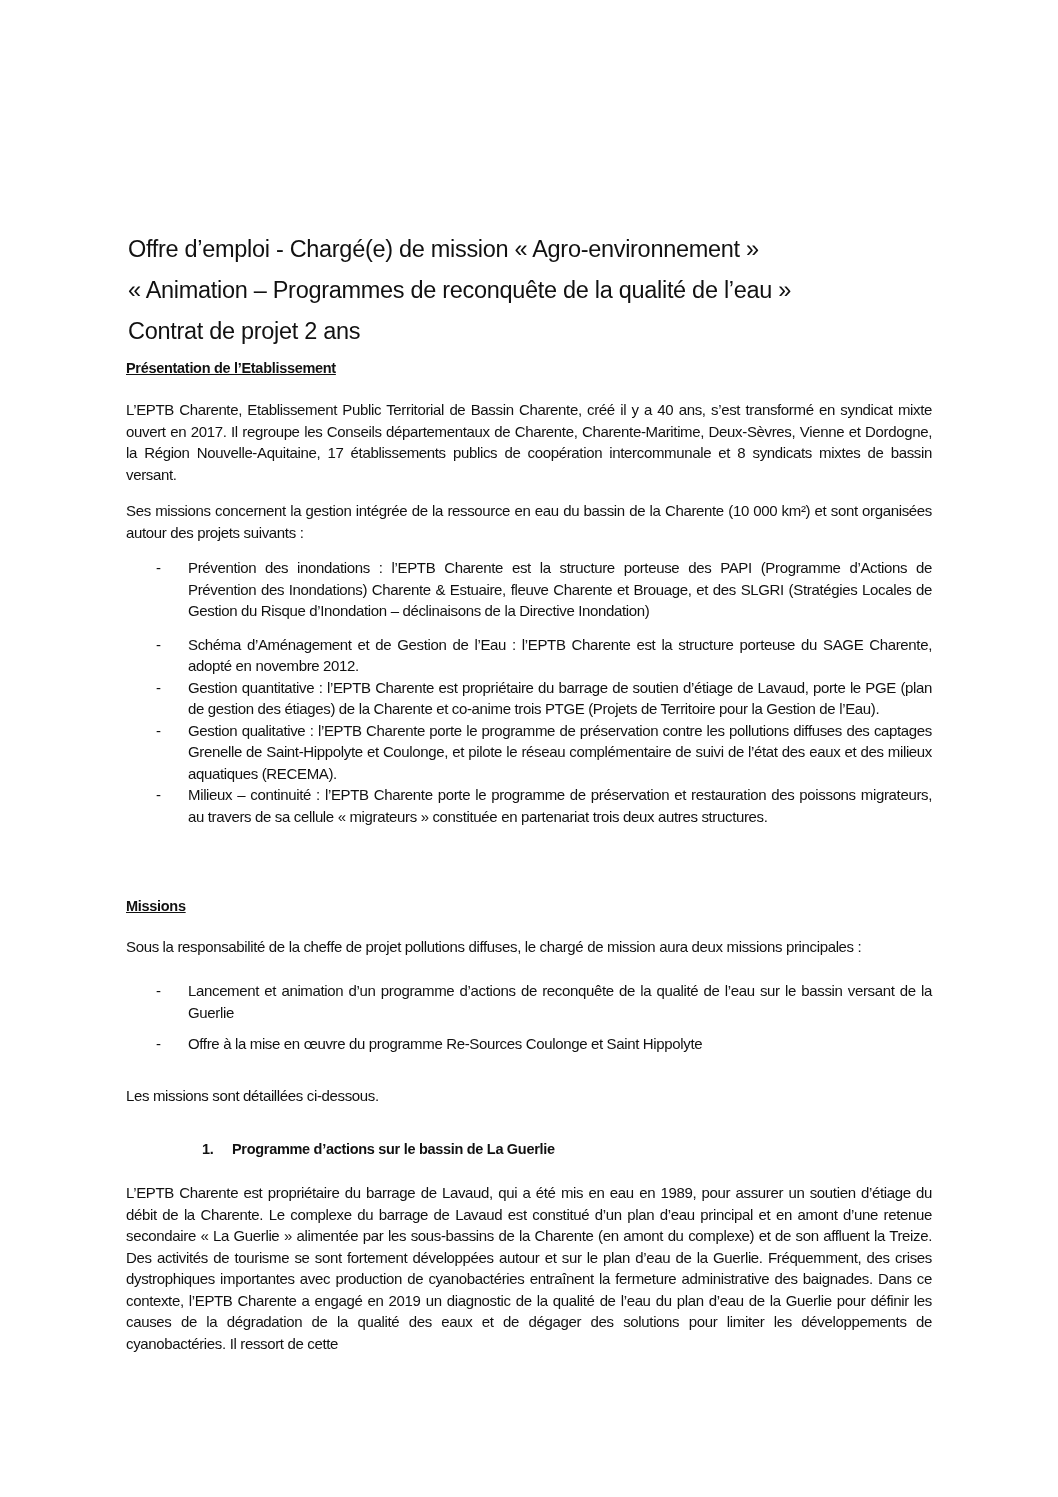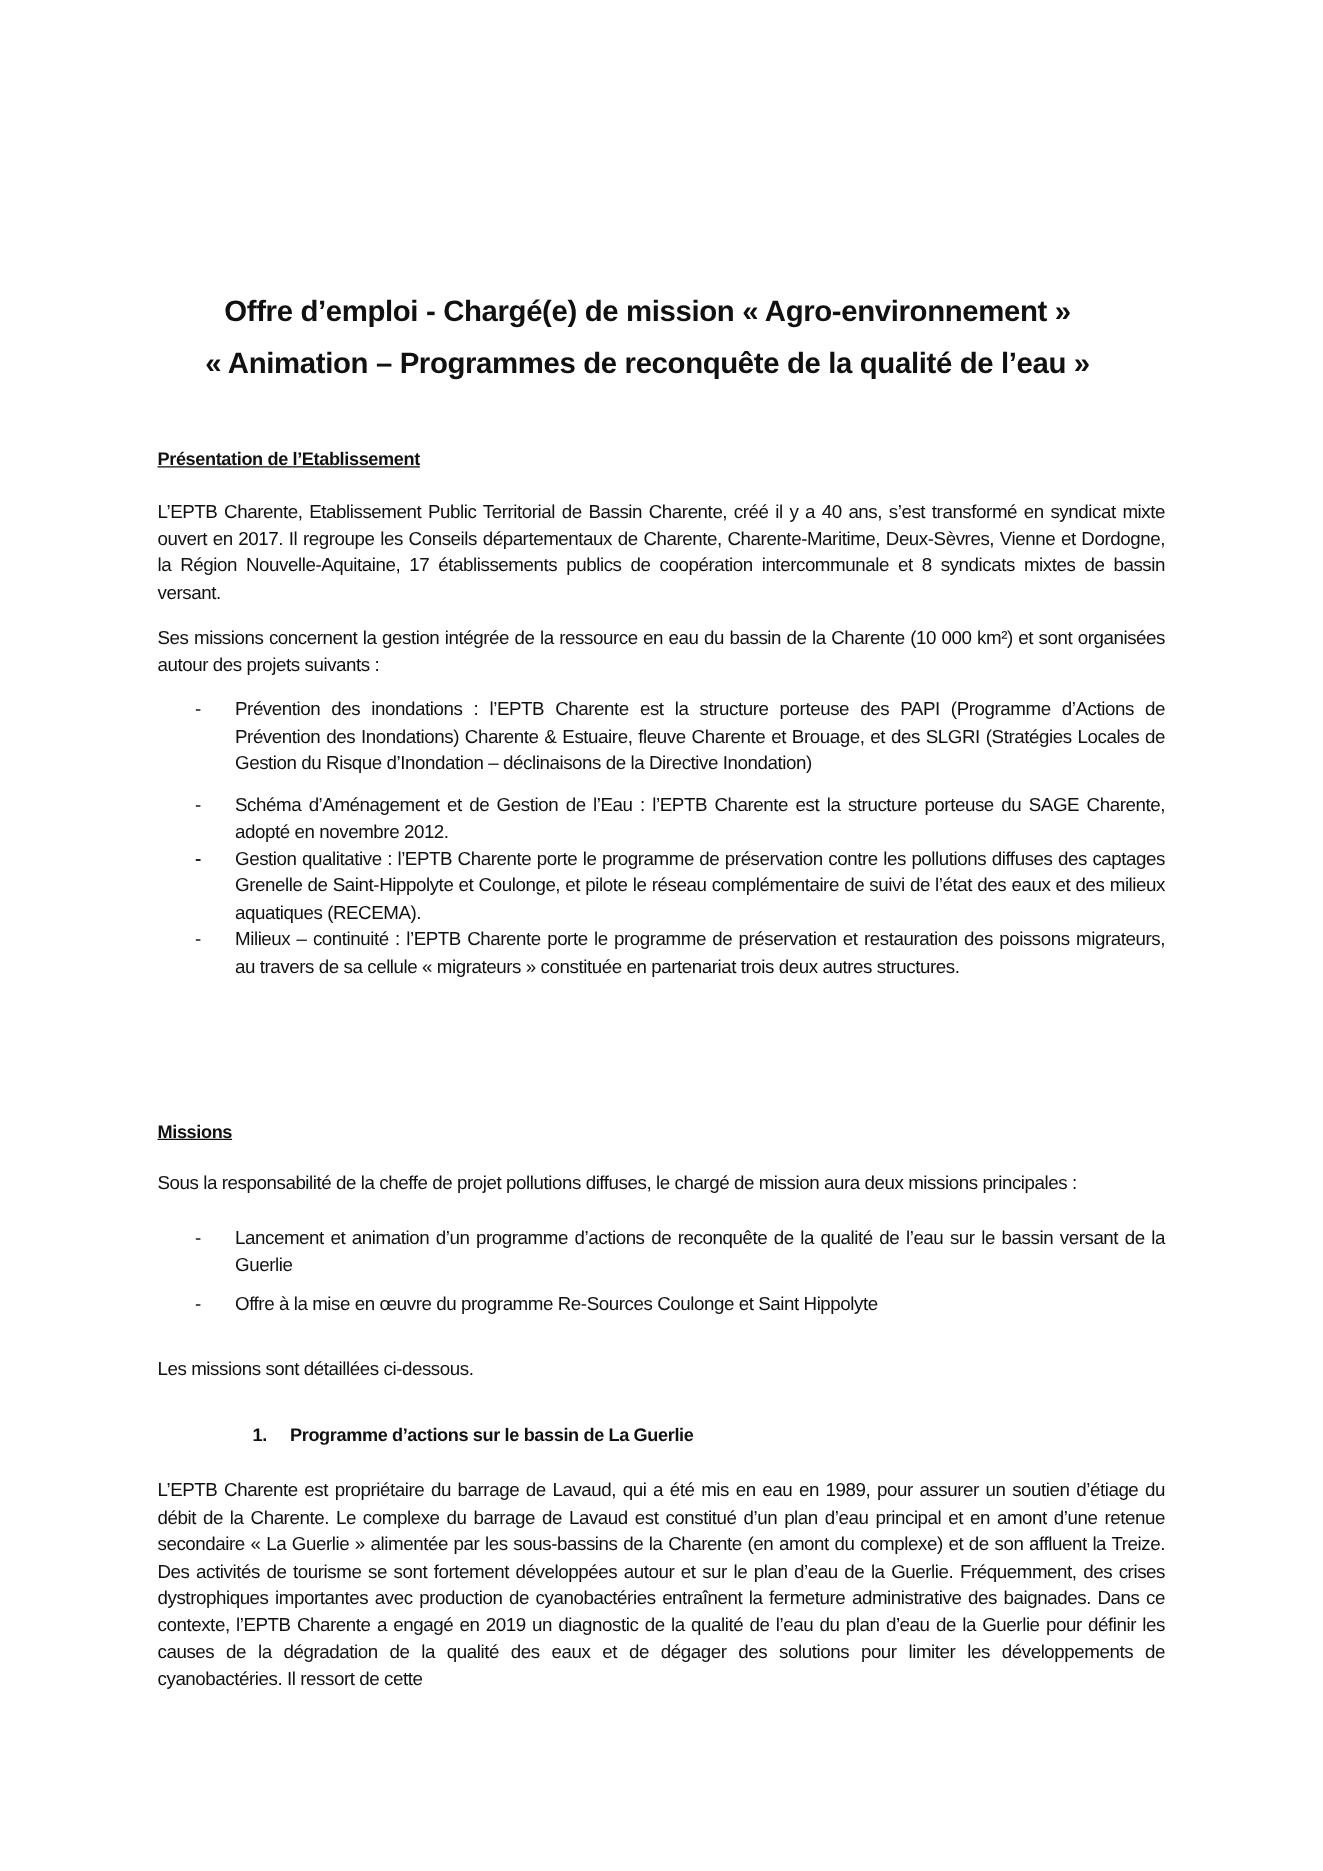--- a/index.html
+++ b/index.html
@@ -8,22 +8,22 @@
   .page { position: absolute; left: 0; top: 0; width: 1058px; height: 1497px; }
 
   .logo { position: absolute; left: 55px; top: 75px; width: 520px; height: 145px; }
   .logo svg { position: absolute; left: 0; top: 0; }
   .logo-title { position: absolute; left: 162px; top: 32px; font-family: "Liberation Serif", serif;
                 font-size: 46px; color: #111; white-space: nowrap; letter-spacing: 0.3px; }
   .logo-title .ital { font-style: italic; }
   .logo-sub { position: absolute; left: 162px; top: 90px; font-family: "Liberation Serif", serif;
               font-size: 14.5px; color: #222; white-space: nowrap; }
 
-  .title { position: absolute; left: 108px; width: 820px; text-align: center;
-           font-weight: bold; font-size: 23.5px; letter-spacing: -0.3px; color: #111; }
+  .title { position: absolute; left: 128px; width: 820px; 
+           font-weight: normal; font-size: 23.5px; letter-spacing: -0.3px; color: #111; }
   .t1 { top: 236px; } .t2 { top: 277px; } .t3 { top: 318px; }
 
   .heading { position: absolute; left: 126px; font-weight: bold; font-size: 14.5px;
              text-decoration: underline; letter-spacing: -0.3px; }
   .para { position: absolute; left: 126px; width: 806px; font-size: 15px; line-height: 21.5px;
           text-align: justify; letter-spacing: -0.35px; }
   .bullets { position: absolute; left: 126px; width: 806px; margin: 0; padding: 0; list-style: none;
              font-size: 15px; line-height: 21.5px; letter-spacing: -0.35px; }
   .bullets li { position: relative; padding-left: 62px; text-align: justify; }
   .bullets li .dash { position: absolute; left: 30px; top: 0; }
@@ -32,37 +32,39 @@
   .numhead .num { display: inline-block; width: 30px; }
 </style>
 </head>
 <body>
 
 <div class="page">
 
 
   <div class="title t1">Offre d’emploi - Chargé(e) de mission «  Agro-environnement »</div>
   <div class="title t2">« Animation – Programmes de reconquête de la qualité de l’eau »</div>
+  <div class="title t3">Contrat de projet 2 ans</div>
 
   <div class="heading" style="top:360px;">Présentation de l’Etablissement</div>
 
   <div class="para" style="top:399px;">L’EPTB Charente, Etablissement Public Territorial de Bassin Charente, créé il y a 40 ans, s’est transformé en syndicat mixte ouvert en 2017. Il regroupe les Conseils départementaux de Charente, Charente-Maritime, Deux-Sèvres, Vienne et Dordogne, la Région Nouvelle-Aquitaine, 17 établissements publics de coopération intercommunale et 8 syndicats mixtes de bassin versant.</div>
   <div class="para" style="top:500px;">Ses missions concernent la gestion intégrée de la ressource en eau du bassin de la Charente (10 000 km²) et sont organisées autour des projets suivants :</div>
 
   <ul class="bullets" style="top:557px;">
     <li style="margin-bottom:12px;">
       <span class="dash">-</span>
       <span>Prévention des inondations : l’EPTB Charente est la structure porteuse des PAPI (Programme d’Actions de Prévention des Inondations) Charente &amp; Estuaire, fleuve Charente et Brouage, et des SLGRI (Stratégies Locales de Gestion du Risque d’Inondation – déclinaisons de la Directive Inondation)</span>
     </li>
     <li>
       <span class="dash">-</span>
       <span>Schéma d’Aménagement et de Gestion de l’Eau : l’EPTB Charente est la structure porteuse du SAGE Charente, adopté en novembre 2012.</span>
     </li>
     <li>
       <span class="dash">-</span>
+      <span>Gestion quantitative : l’EPTB Charente est propriétaire du barrage de soutien d’étiage de Lavaud, porte le PGE (plan de gestion des étiages) de la Charente et co-anime trois PTGE (Projets de Territoire pour la Gestion de l’Eau).</span>
     </li>
     <li>
       <span class="dash">-</span>
       <span>Gestion qualitative : l’EPTB Charente porte le programme de préservation contre les pollutions diffuses des captages Grenelle de Saint-Hippolyte et Coulonge, et pilote le réseau complémentaire de suivi de l’état des eaux et des milieux aquatiques (RECEMA).</span>
     </li>
     <li>
       <span class="dash">-</span>
       <span>Milieux – continuité : l’EPTB Charente porte le programme de préservation et restauration des poissons migrateurs, au travers de sa cellule « migrateurs » constituée en partenariat trois deux autres structures.</span>
     </li>
   </ul>

